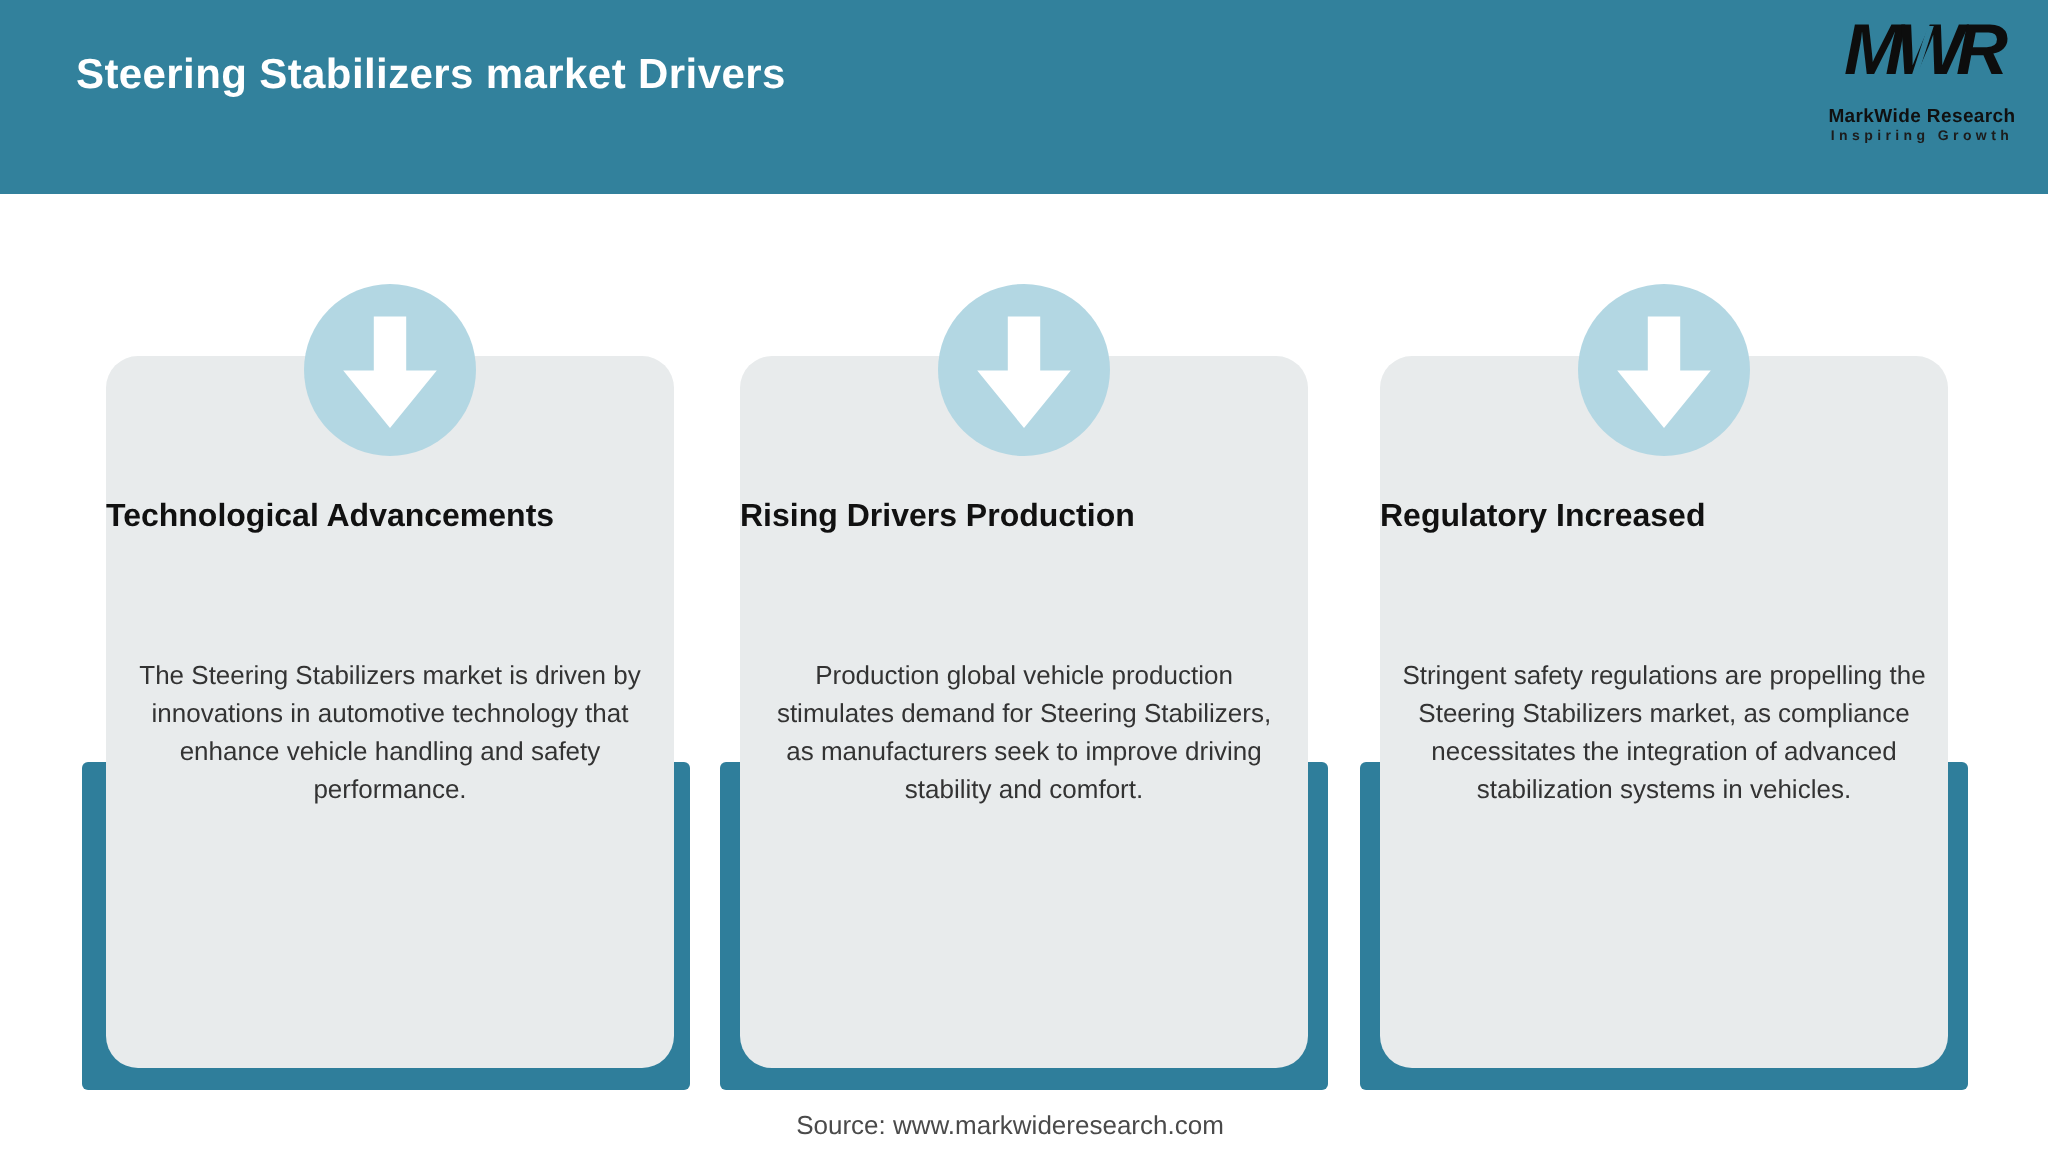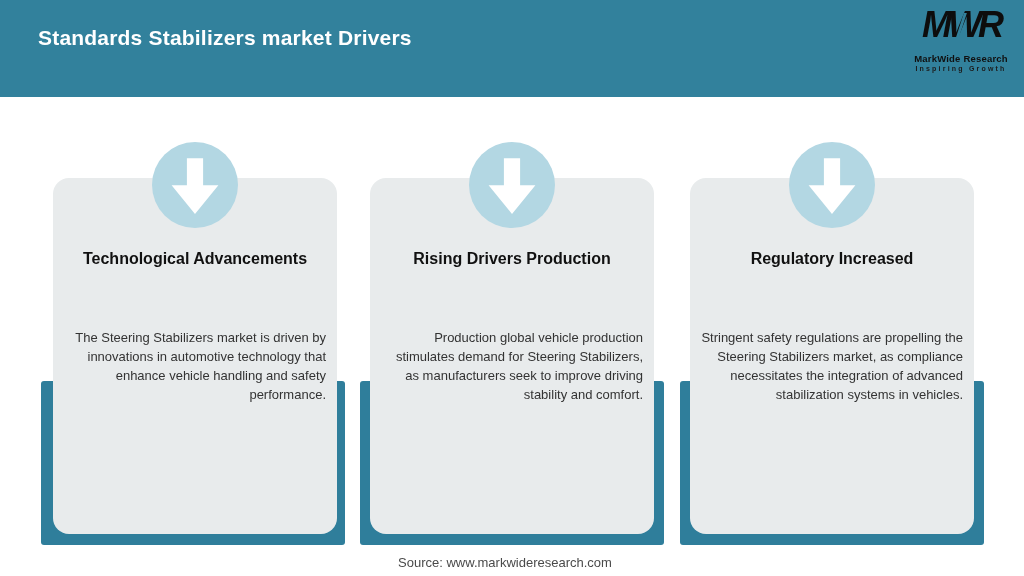--- a/index.html
+++ b/index.html
@@ -92,34 +92,34 @@
   }
   .card-1 { left: 53px; }
   .card-2 { left: 370px; }
   .card-3 { left: 690px; }
 
   .card-title {
     position: absolute;
     top: 72px;
     left: 0;
     width: 100%;
-    text-align: center;
+    text-align: left;
     font-size: 16px;
     font-weight: bold;
     color: #111111;
   }
   .card-body {
     position: absolute;
     top: 150px;
     left: 11px;
     width: 262px;
     font-size: 13px;
     line-height: 19px;
     color: #333333;
-    text-align: right;
+    text-align: center;
   }
 
   
   .circle {
     position: absolute;
     top: 142px;
     width: 86px; height: 86px;
     border-radius: 50%;
     background: #b3d7e3;
     display: flex;
@@ -149,21 +149,21 @@
     font-size: 10px;
     color: #1f1f1f;
   }
 </style>
 </head>
 <body>
 
 <div class="stage">
 
   <div class="header">
-    <div class="header-title">Standards Stabilizers market Drivers</div>
+    <div class="header-title">Steering Stabilizers market Drivers</div>
 
     <div class="logo">
       <div class="logo-monogram">
         <span>MWR</span>
         <span class="logo-slash"></span>
       </div>
       <div class="logo-name">MarkWide Research</div>
       <div class="logo-tagline">Inspiring Growth</div>
     </div>
   </div>

